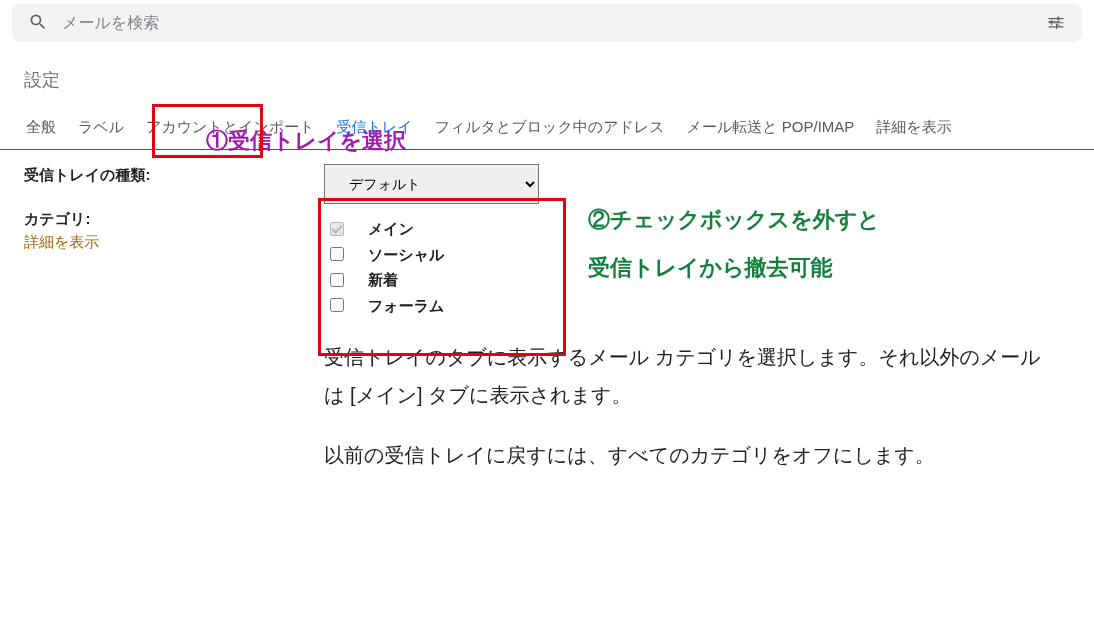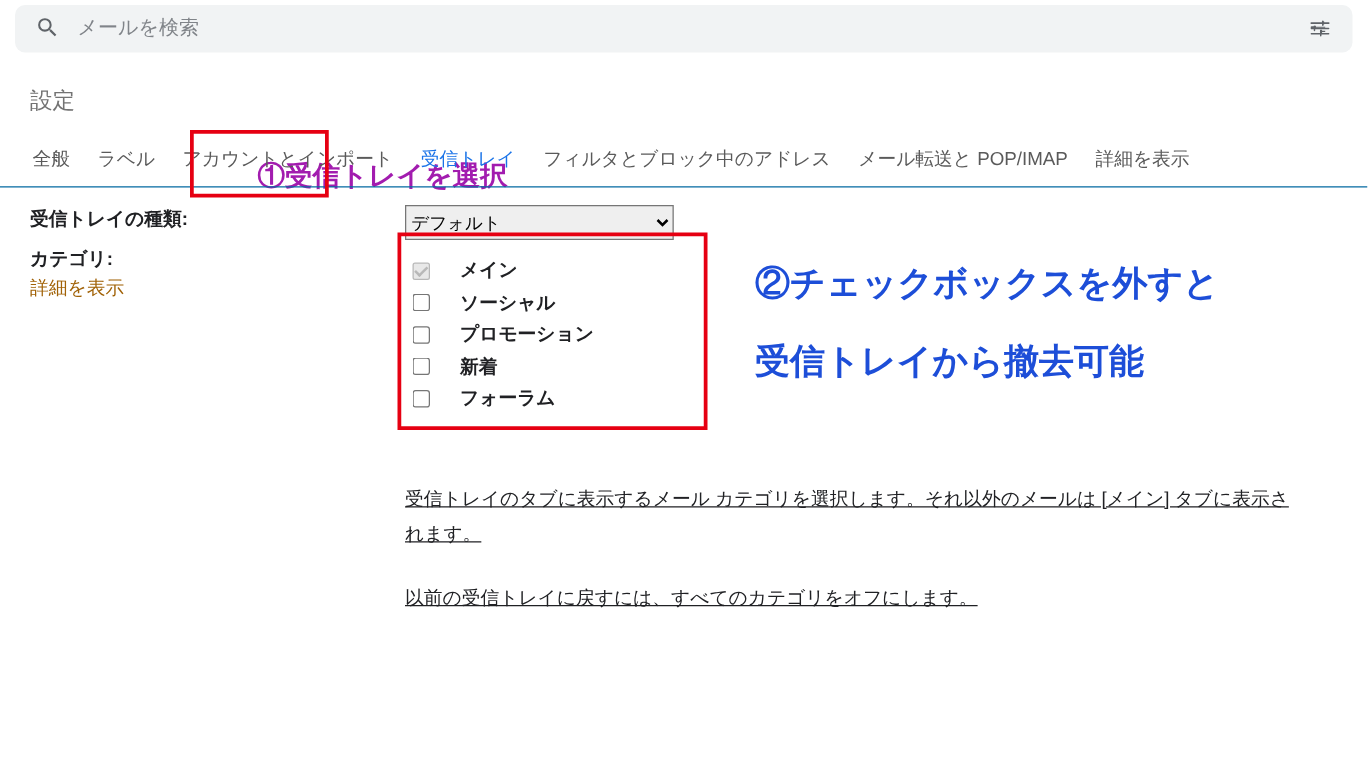--- a/index.html
+++ b/index.html
@@ -103,24 +103,24 @@
       color: #a16207;
       font-weight: normal;
       cursor: pointer;
       display: inline-block;
       margin-top: 4px;
       font-size: 15px;
     }
     .select-inbox-type {
       width: 215px;
       font-size: 14px;
-      height: 28px;
+      height: 40px;
       border: 1px solid #767676;
       background: #efefef;
-      padding: 0 0;
+      padding: 0 20px;
     }
 
     .cat-left { padding-top: 6px; }
     .cat-right { padding-top: 8px; position: relative; }
     .cat-box {
       display: inline-block;
       padding: 4px 110px 4px 6px;
     }
     .red-box-cat {
       position: absolute;
@@ -155,35 +155,34 @@
       border: solid #b8b8b8;
       border-width: 0 2px 2px 0;
       transform: rotate(45deg);
     }
     .cat-item input[type=checkbox] {
       width: 14px; height: 14px;
       accent-color: #1a73e8;
     }
 
     .cat-desc {
-      margin-top: 50px;
-      font-size: 15px;
+      margin-top: 16px;
+      font-size: 20px;
       line-height: 1.9;
       max-width: 720px;
-      text-decoration: underline;
     }
     .cat-desc p + p { margin-top: 22px; }
 
     
     .anno2 {
-      color: #1d4ed8;
-      font-weight: bold;
-      font-size: 28px;
-      position: absolute;
-      left: 604px;
+      color: #15803d;
+      font-weight: bold;
+      font-size: 22px;
+      position: absolute;
+      left: 588px;
       top: 46px;
       line-height: 2.2;
     }
   </style>
 </head>
 <body>
 
 <div class="search-bar">
   <span>
     <svg class="search-icon-svg" viewBox="0 0 24 24">
@@ -249,24 +248,20 @@
       <label class="cat-item">
         <span class="cb-disabled"></span>
         <span>メイン</span>
       </label>
       <label class="cat-item">
         <input type="checkbox" style="">
         <span>ソーシャル</span>
       </label>
       <label class="cat-item">
         <input type="checkbox" style="">
-        <span>プロモーション</span>
-      </label>
-      <label class="cat-item">
-        <input type="checkbox" style="">
         <span>新着</span>
       </label>
       <label class="cat-item">
         <input type="checkbox" style="">
         <span>フォーラム</span>
       </label>
     </div>
 
     <div class="cat-desc">
       <p>受信トレイのタブに表示するメール カテゴリを選択します。それ以外のメールは [メイン] タブに表示されます。</p>

